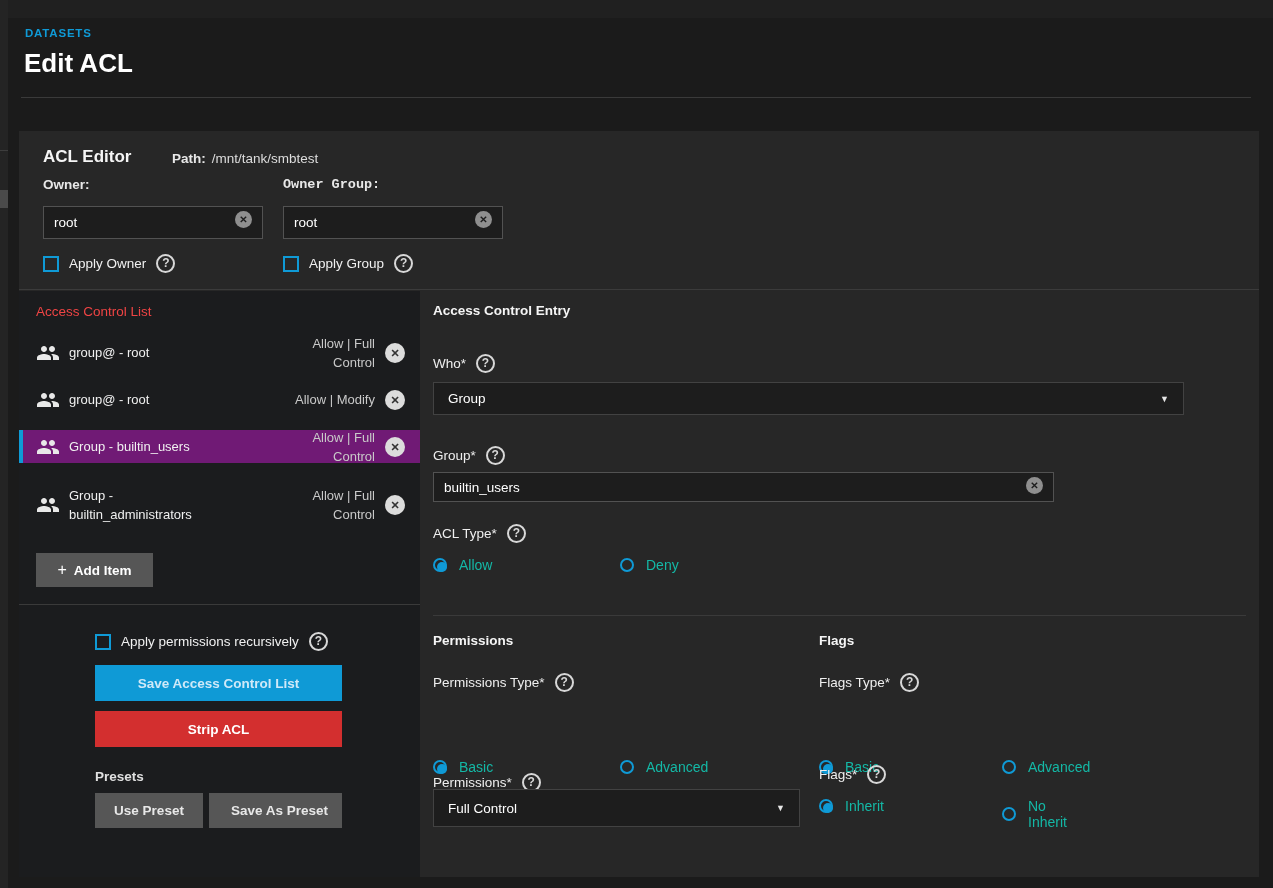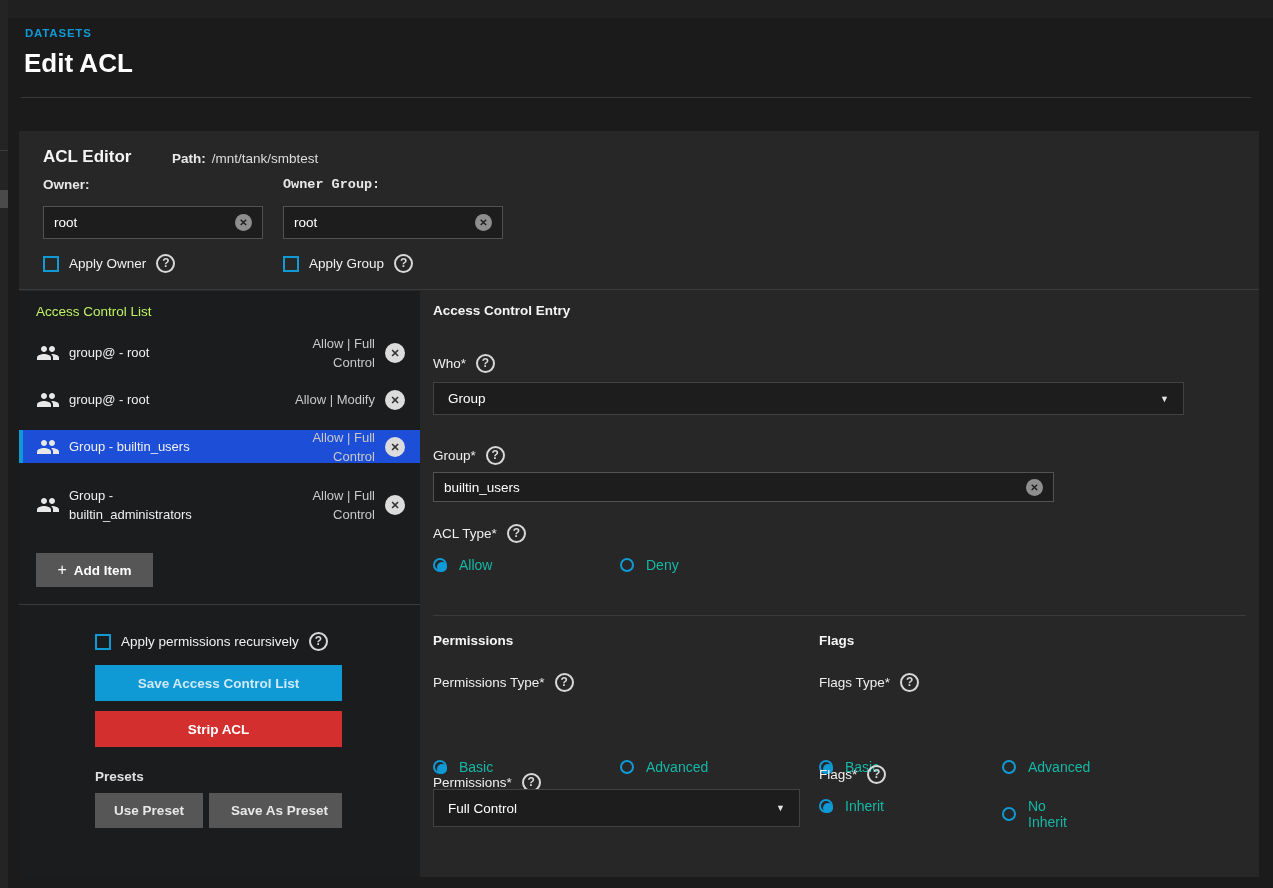--- a/index.html
+++ b/index.html
@@ -28,21 +28,21 @@
   .acl-editor-title { position:absolute; left:24px; top:16px; font-size:17px; font-weight:bold; color:#f5f5f5; }
   .path-row { position:absolute; left:153px; top:20px; font-size:13.5px; }
   .path-label { font-weight:bold; color:#e8e8e8; }
   .path-value { color:#dddddd; margin-left:6px; }
   .field-label { font-size:13.5px; font-weight:bold; color:#e8e8e8; }
   .owner-label { position:absolute; left:24px; top:46px; }
   .ownergroup-label { position:absolute; left:264px; top:46px;font-family:Liberation Mono, monospace; }
 
   .text-input {
     position:absolute; height:33px; background:#1d1d1d; border:1px solid #525252;
-    display:flex; align-items:center; padding:4px 10px;
+    display:flex; padding:4px 10px;
   }
   .text-input input {
     flex:1; background:transparent; border:none; outline:none;
     color:#ffffff; font-size:13.5px; font-family:"Liberation Sans", sans-serif; min-width:0;
   }
   .owner-input { left:24px; top:75px; width:220px; }
   .ownergroup-input { left:264px; top:75px; width:220px; }
 
   .clear-icon {
     flex:0 0 auto; width:17px; height:17px; border-radius:50%; background:#8f8f8f;
@@ -62,26 +62,26 @@
     display:inline-block; width:19px; height:19px; border:2px solid #d8d8d8; border-radius:50%;
     color:#d8d8d8; font-size:12px; font-weight:bold; line-height:15px; text-align:center;
     margin-left:10px; flex:0 0 auto; cursor:pointer;
   }
 
   
   .left-panel { position:absolute; left:0; top:160px; width:401px; height:586px; background:#1b1c1e; }
   .right-panel { position:absolute; left:401px; top:160px; width:839px; height:586px; background:#272727; }
 
   
-  .list-title { position:absolute; left:17px; top:13px; font-size:13.5px; color:#bef264; }
+  .list-title { position:absolute; left:17px; top:13px; font-size:13.5px; color:#ef4444; }
   .list-item {
     position:absolute; left:0; width:401px; height:33px;
     display:flex; align-items:center; padding:0 15px 0 17px; cursor:pointer;
   }
-  .list-item.selected { background:#1d4ed8; border-left:4px solid #0f9ad6; padding-left:13px; }
+  .list-item.selected { background:#701a75; border-left:4px solid #0f9ad6; padding-left:13px; }
   .people-icon { width:24px; height:24px; flex:0 0 auto; }
   .people-icon svg { width:24px; height:24px; fill:#e8e8e8; }
   .item-name { margin-left:9px; font-size:13px; color:#f0f0f0; max-width:168px; line-height:19px; }
   .item-detail { margin-left:auto; font-size:13px; color:#c9c9c9; text-align:right; max-width:94px; line-height:19px; }
   .x-icon {
     margin-left:10px; flex:0 0 auto; width:20px; height:20px; border-radius:50%;
     background:#dcdcdc; color:#333333; font-size:11px; line-height:20px; text-align:center;
     font-weight:bold; cursor:pointer;
   }
   .item-0 { top:45px; }

